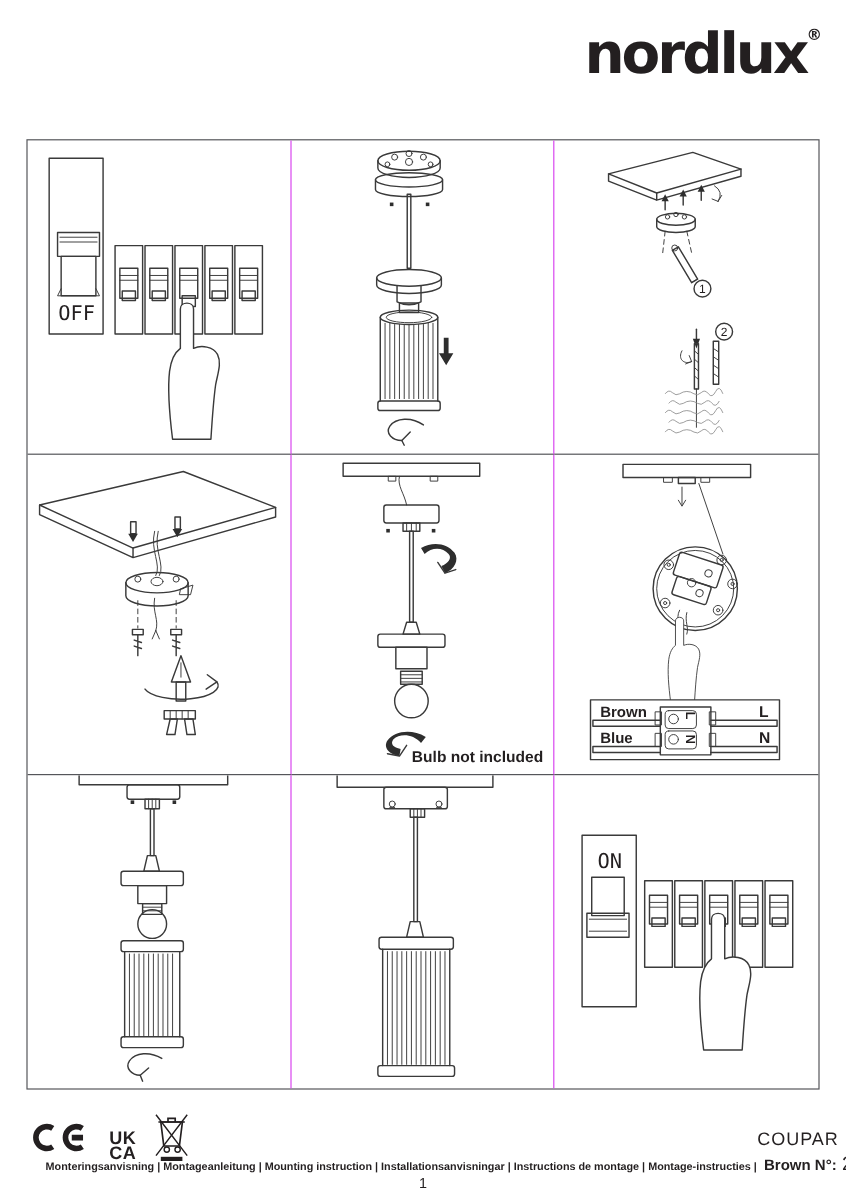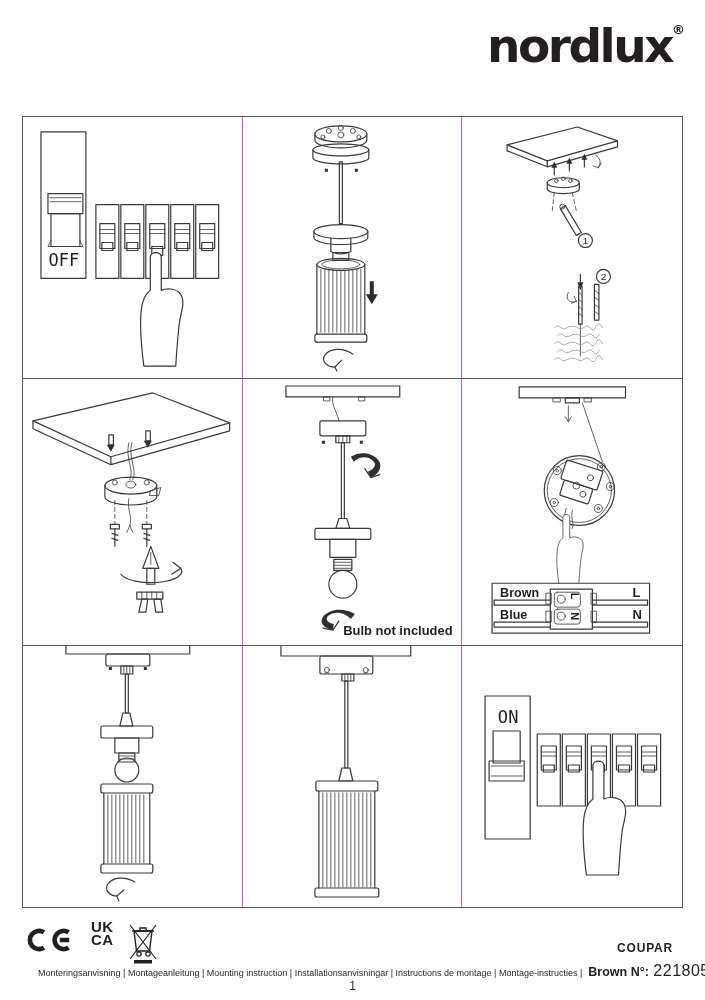--- a/index.html
+++ b/index.html
@@ -16,25 +16,25 @@
   .cell:nth-child(n+7){border-bottom:none;text-align:center;}
   .art-svg{display:block;width:100%;height:100%;}
   .art{fill:none;stroke:#3a3a3a;stroke-width:1.2;stroke-linecap:round;stroke-linejoin:round;}
   .thin{stroke-width:0.8;}
   .dash{stroke-dasharray:4 3;}
   .fillshape{fill:#2e2e2e;stroke:none;}
   .whitefill{fill:#fff;stroke:#3a3a3a;stroke-width:1.2;stroke-linejoin:round;}
   .scribble{fill:none;stroke:#8b8b8b;stroke-width:0.7;}
   .lbl{fill:#231f20;stroke:none;font-family:"Liberation Sans",sans-serif;}
   .mono{font-family:"DejaVu Sans Mono",monospace;}
-  .cert-row{position:absolute;left:24px;top:920px;display:flex;align-items:flex-start;gap:13px;height:48px;}
+  .cert-row{position:absolute;left:24px;top:920px;display:flex;align-items:flex-end;gap:13px;height:48px;}
   .ukca{font-weight:bold;font-size:15px;line-height:13px;letter-spacing:.5px;font-family:"Liberation Sans",sans-serif;}
-  .product{position:absolute;right:32px;top:941px;font-weight:bold;font-size:12px;letter-spacing:.8px;}
+  .product{position:absolute;right:6px;top:941px;font-weight:normal;font-size:15px;letter-spacing:.8px;}
   .lang-row{position:absolute;left:22px;right:22px;top:962px;display:flex;align-items:baseline;justify-content:space-between;white-space:nowrap;}
-  .langs{font-size:9px;font-weight:normal;letter-spacing:0;padding-left:16px;}
+  .langs{font-size:9px;font-weight:bold;letter-spacing:0;padding-left:16px;}
   .item{margin-left:6px;}
   .item-label{font-size:12.5px;font-weight:bold;}
   .item-number{font-size:16px;font-weight:normal;letter-spacing:.5px;}
   .pagenum{position:absolute;left:0;right:0;top:979px;text-align:center;font-size:12px;}
 </style>
 </head>
 <body>
 
 <div class="page">
 

